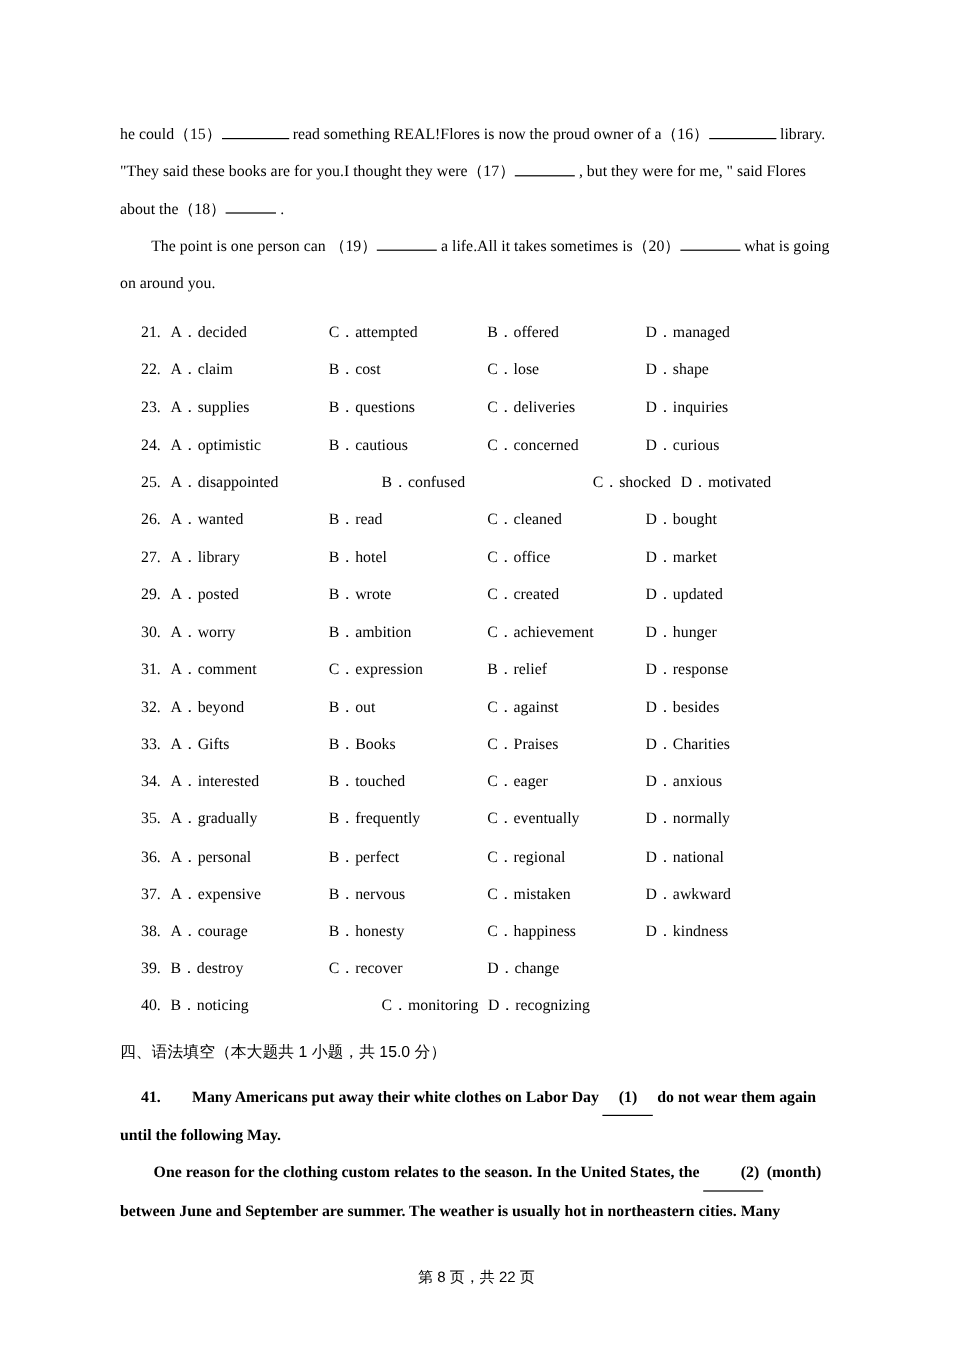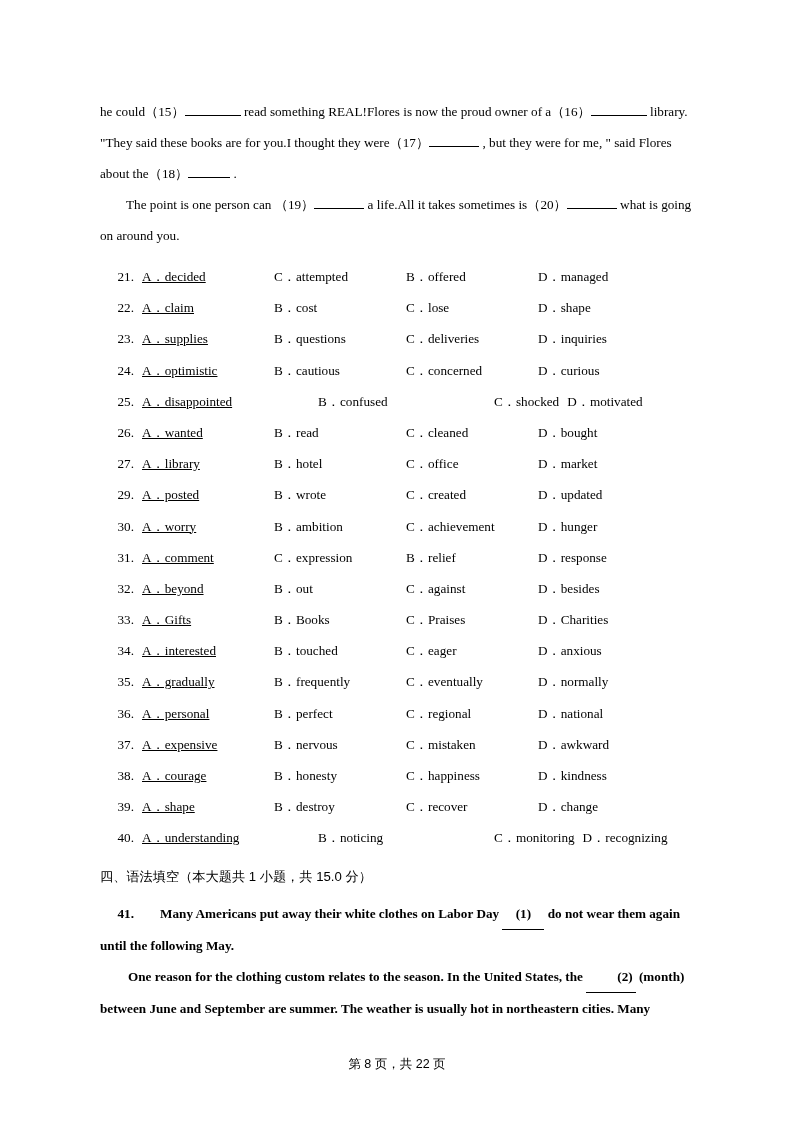--- a/index.html
+++ b/index.html
@@ -62,21 +62,21 @@
     width: 42px;
     text-align: right;
     padding-right: 8px;
     box-sizing: border-box;
     flex: 0 0 42px;
   }
   .opt {
     box-sizing: border-box;
     padding-right: 4px;
   }
-  .opt-a { flex: 0 0 132px; text-decoration: underline; }
+  .opt-a { flex: 0 0 132px; }
   .opt-b { flex: 0 0 132px; }
   .opt-c { flex: 0 0 132px; }
   .opt-d { flex: 0 0 auto; }
   
   .qrow.wide .opt-a { flex: 0 0 176px; }
   .qrow.wide .opt-b { flex: 0 0 176px; }
   .qrow.wide .opt-c { flex: 0 0 auto; padding-right: 8px; }
 
   .section-head {
     font-size: 13.2px;
@@ -243,28 +243,26 @@
         </div>
         <div class="qrow">
           <span class="qnum">38.</span>
           <span class="opt opt-a">A．courage</span>
           <span class="opt opt-b">B．honesty</span>
           <span class="opt opt-c">C．happiness</span>
           <span class="opt opt-d">D．kindness</span>
         </div>
         <div class="qrow">
           <span class="qnum">39.</span>
-          <span class="opt opt-a">A．shape</span>
           <span class="opt opt-b">B．destroy</span>
           <span class="opt opt-c">C．recover</span>
           <span class="opt opt-d">D．change</span>
         </div>
         <div class="qrow wide">
           <span class="qnum">40.</span>
-          <span class="opt opt-a">A．understanding</span>
           <span class="opt opt-b">B．noticing</span>
           <span class="opt opt-c">C．monitoring</span>
           <span class="opt opt-d">D．recognizing</span>
         </div>
       </div>
 
     <div class="section-head"><span class="cn">四、语法填空（本大题共 1 小题，共 15.0 分）</span></div>
 
     <div class="gap-q">
       <p class="para"><span style="display:inline-block;width:42px;text-align:right;padding-right:8px;box-sizing:border-box;">41.</span><span style="display:inline-block;width:18px;"></span><span>Many Americans put away their white clothes on Labor Day</span> <span class="numblank">(1)</span> <span>do not wear them again</span></p>

